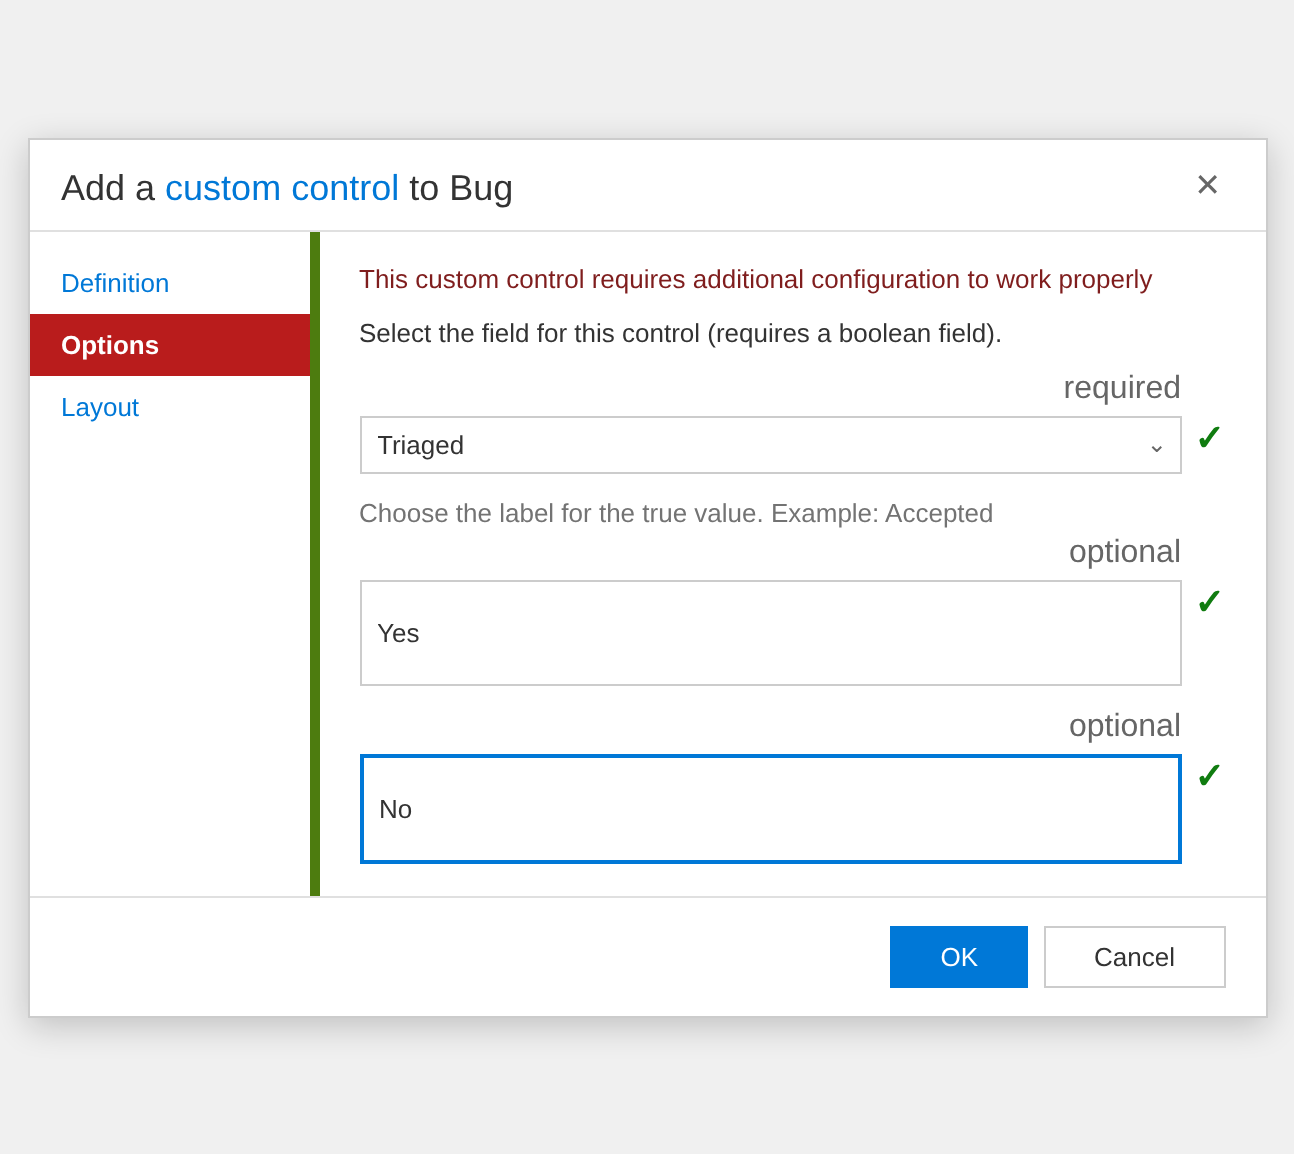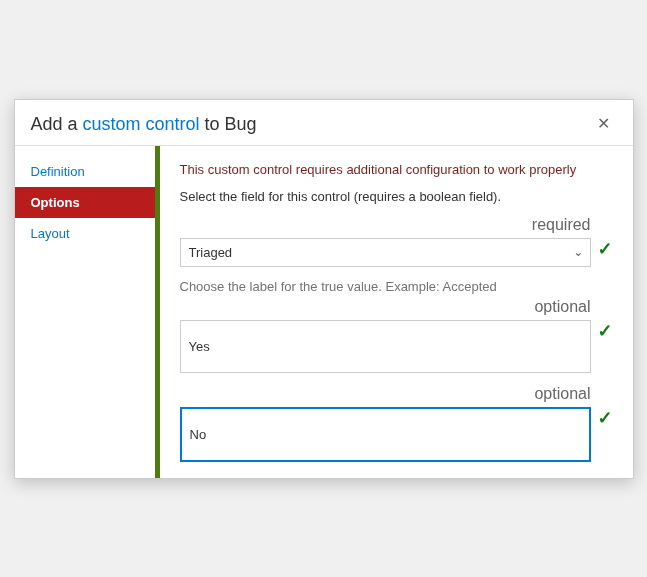--- a/index.html
+++ b/index.html
@@ -225,14 +225,18 @@
         <div class="field-meta">optional</div>
         <div class="field-row">
           <input class="input-field" type="text" value="No" style="border-color: rgb(0, 120, 215); border-width: 2px;">
           <span class="check-icon">✓</span>
         </div>
       </div>
 
     </div>
   </div>
 
+  <div class="dialog-footer">
+    <button class="btn btn-primary">OK</button>
+    <button class="btn btn-secondary">Cancel</button>
+  </div>
 
 </div>
 
 </body></html>

